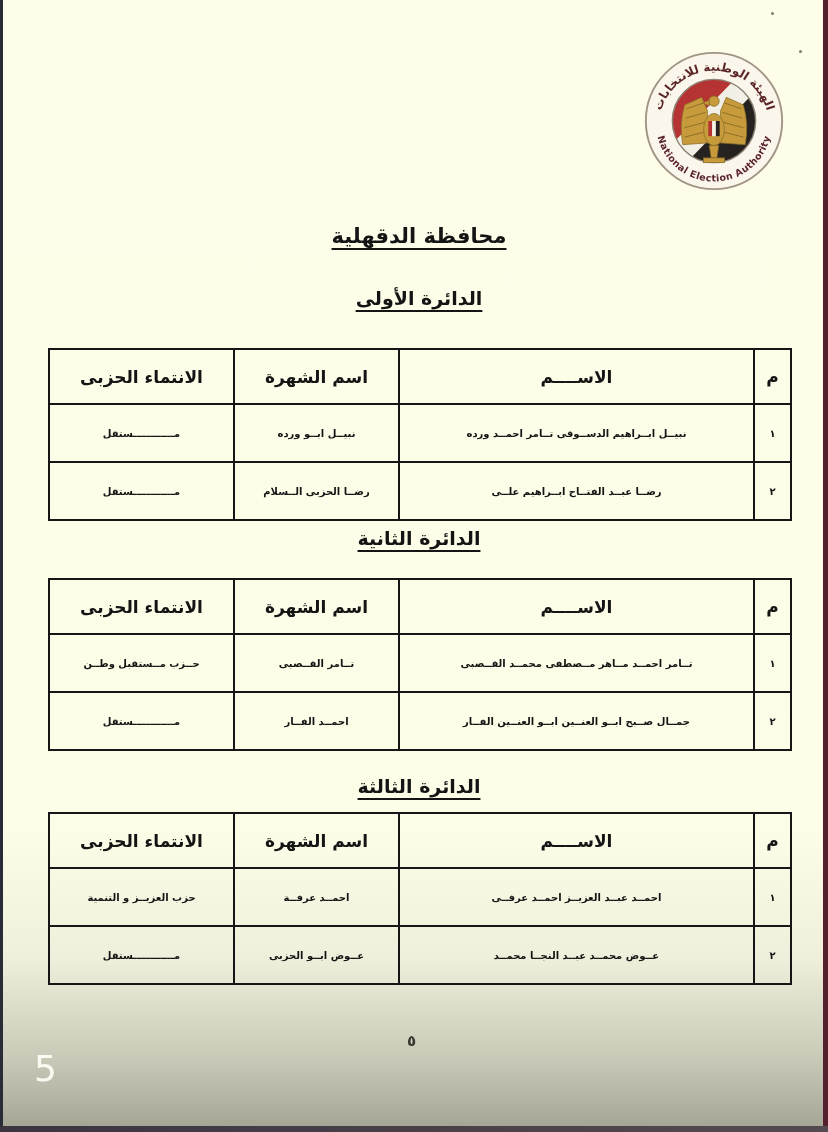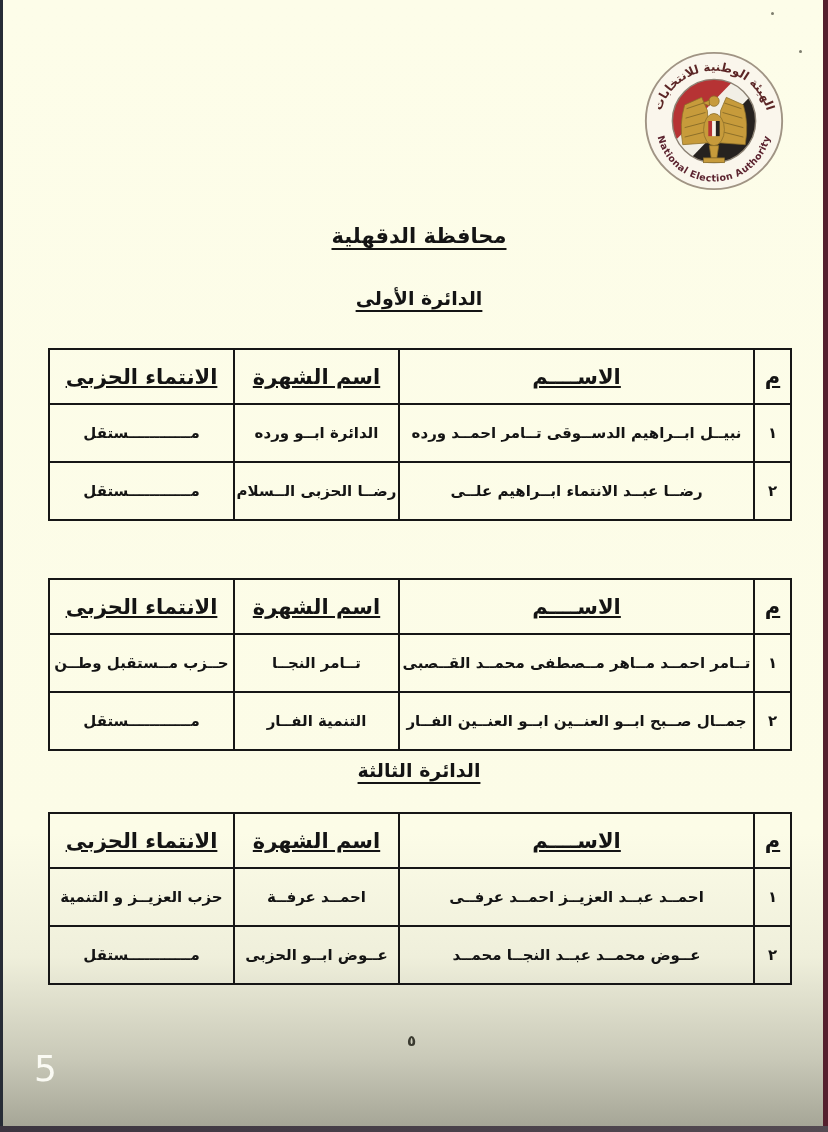--- a/index.html
+++ b/index.html
@@ -11,28 +11,28 @@
   .page{position:absolute;left:3px;right:5px;top:0;bottom:6px;
         background:linear-gradient(180deg,#fdfde9 0%,#fcfce7 74%,#efefdb 85%,#c9c9b8 94%,#a6a697 100%);}
   .speck{position:absolute;width:3px;height:3px;border-radius:50%;background:#7d7d6d;}
 
   .logo{position:absolute;left:640px;top:50px;width:142px;height:142px;}
 
   .title{position:absolute;left:45px;width:742px;text-align:center;color:#141414;
          font-weight:bold;text-decoration:underline;text-decoration-thickness:2px;text-underline-offset:5px;}
   .gov-title{top:224px;font-size:21px;}
   .sec-title{font-size:19px;}
-  .t1{top:287px;} .t2{top:527px;} .t3{top:759px;}
+  .t1{top:287px;} .t2{top:527px;} .t3{top:775px;}
 
   table.cand{position:absolute;left:45px;width:742px;border-collapse:collapse;direction:rtl;table-layout:fixed;}
   table.tb1{top:348px;} table.tb2{top:578px;} table.tb3{top:812px;}
   .cand th,.cand td{border:2px solid #161616;font-weight:bold;color:#141414;text-align:center;
         vertical-align:middle;overflow:hidden;white-space:nowrap;}
-  .cand th{height:51px;font-size:21px;text-decoration:underline;}
-  .cand td{height:54px;font-size:15px;}
+  .cand th{height:51px;font-size:17px;}
+  .cand td{height:54px;font-size:10px;}
   col.c-num{width:37px;} col.c-name{width:355px;} col.c-alias{width:165px;} col.c-party{width:185px;}
 
   .doc-pagenum{position:absolute;left:404px;top:1032px;font-size:15px;font-weight:bold;color:#3a3a30;}
   .viewer-pagenum{position:absolute;left:34px;top:1048px;font-size:36px;color:#fafaf3;font-weight:400;
         font-family:"DejaVu Sans",sans-serif;}
 </style>
 </head>
 <body>
 
 <div class="frame">
@@ -94,56 +94,57 @@
       <tbody>
           <tr>
         <th>م</th>
         <th>الاســــم</th>
         <th>اسم الشهرة</th>
         <th>الانتماء الحزبى</th>
       </tr>
       <tr>
         <td>١</td>
         <td>نبيــل ابــراهيم الدســوقى تــامر احمــد ورده</td>
-        <td>الدائرة ابــو ورده</td>
+        <td>نبيــل ابــو ورده</td>
         <td>مــــــــــــستقل</td>
       </tr>
       <tr>
         <td>٢</td>
-        <td>رضــا عبــد الانتماء ابــراهيم علــى</td>
+        <td>رضــا عبــد الفتــاح ابــراهيم علــى</td>
         <td>رضــا الحزبى الــسلام</td>
         <td>مــــــــــــستقل</td>
       </tr>
     </tbody>
       </table>
 
+    <div class="title sec-title t2">الدائرة الثانية</div>
     <table class="cand tb2">
       <colgroup>
           <col class="c-num">
           <col class="c-name">
           <col class="c-alias">
           <col class="c-party">
         </colgroup>
       <tbody>
           <tr>
         <th>م</th>
         <th>الاســــم</th>
         <th>اسم الشهرة</th>
         <th>الانتماء الحزبى</th>
       </tr>
       <tr>
         <td>١</td>
         <td>تــامر احمــد مــاهر مــصطفى محمــد القــصبى</td>
-        <td>تــامر النجــا</td>
+        <td>تــامر القــصبى</td>
         <td>حــزب مــستقبل وطــن</td>
       </tr>
       <tr>
         <td>٢</td>
         <td>جمــال صــبح ابــو العنــين ابــو العنــين الفــار</td>
-        <td>التنمية الفــار</td>
+        <td>احمــد الفــار</td>
         <td>مــــــــــــستقل</td>
       </tr>
     </tbody>
       </table>
 
     <div class="title sec-title t3">الدائرة الثالثة</div>
     <table class="cand tb3">
       <colgroup>
           <col class="c-num">
           <col class="c-name">

